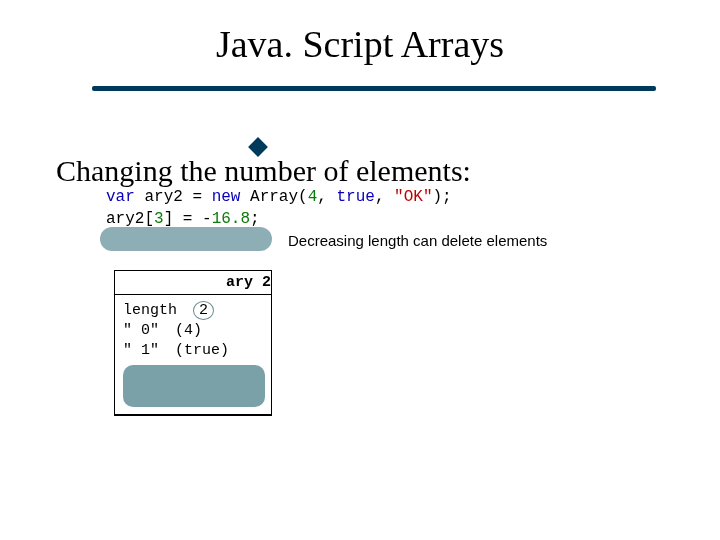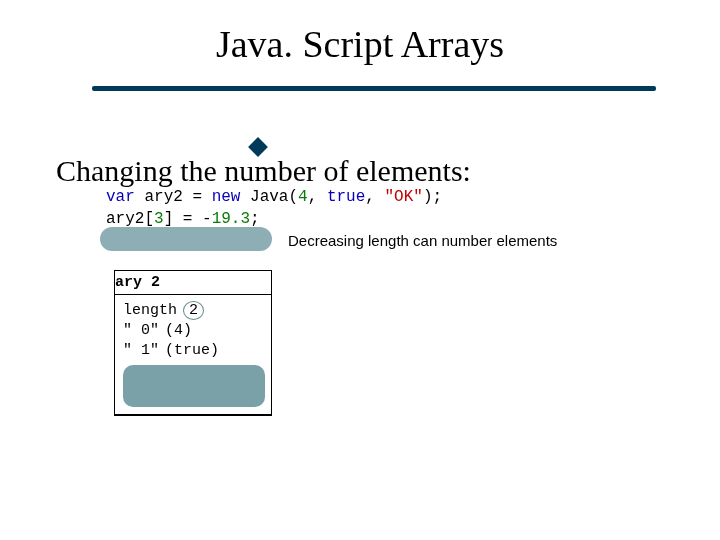--- a/index.html
+++ b/index.html
@@ -19,23 +19,23 @@
   .kw-green { color: #0a7a0a; }
   .str-red { color: #c00000; }
 
   .code-row3 { position: absolute; left: 106px; top: 230px; font-family: "Courier New", monospace; font-size: 16px; line-height: 22px; color: #000; }
   .code-hilite { position: absolute; left: 100px; top: 227px; width: 172px; height: 24px; border-radius: 12px; background: #7aa0a8; opacity: 0.85; z-index: 0; }
   .code-row3 .cz { position: relative; z-index: 1; }
 
   .annot { position: absolute; left: 288px; top: 232px; font-family: Arial, Helvetica, sans-serif; font-size: 15px; color: #000; }
 
   .obj-box { position: absolute; left: 114px; top: 270px; width: 158px; border: 1.5px solid #000; background: #fff; }
-  .obj-head { text-align: left; font-family: "Courier New", monospace; font-size: 15px; font-weight: bold; padding: 3px 0; border-bottom: 1.5px solid #000; }
+  .obj-head { text-align: right; font-family: "Courier New", monospace; font-size: 15px; font-weight: bold; padding: 3px 0; border-bottom: 1.5px solid #000; }
   .obj-props { border-bottom: 1.5px solid #000; padding: 6px 8px 4px 8px; font-family: "Courier New", monospace; font-size: 15px; line-height: 20px; color: #000; position: relative; height: 120px; }
-  .obj-row { display: flex; gap: 6px; }
+  .obj-row { display: flex; gap: 16px; }
   .obj-key { }
   .obj-val { position: relative; }
   .val-circle { display: inline-block; border: 1.5px solid #6a8a90; border-radius: 50%; padding: 0 5px; line-height: 17px; }
   .deleted-block { position: absolute; left: 8px; top: 70px; width: 142px; height: 42px; background: #7aa0a8; border-radius: 10px; z-index: 2; }
   .obj-methods { padding: 4px 8px 6px 8px; font-family: "Courier New", monospace; font-size: 15px; line-height: 20px; }
 
 </style>
 </head>
 <body>
 
@@ -44,26 +44,26 @@
   <div class="title-wrap">
     <div class="title">Java. Script Arrays</div>
   </div>
   <div class="title-underline"></div>
 
   <div class="bullet-row">
     <span class="diamond"></span>
     <span class="bullet-text">Changing the number of elements:</span>
   </div>
 
-  <div class="code-block"><span class="kw-blue">var</span><span> </span><span>ary2</span><span> = </span><span class="kw-blue">new</span><span> </span><span>Java</span><span>(</span><span class="kw-green">4</span><span>, </span><span class="kw-blue">true</span><span>, </span><span class="str-red">"OK"</span><span>);</span>
-<span>ary2[</span><span class="kw-green">3</span><span>] = -</span><span class="kw-green">19.3</span><span>;</span></div>
+  <div class="code-block"><span class="kw-blue">var</span><span> </span><span>ary2</span><span> = </span><span class="kw-blue">new</span><span> </span><span>Array</span><span>(</span><span class="kw-green">4</span><span>, </span><span class="kw-blue">true</span><span>, </span><span class="str-red">"OK"</span><span>);</span>
+<span>ary2[</span><span class="kw-green">3</span><span>] = -</span><span class="kw-green">16.8</span><span>;</span></div>
 
   <div class="code-hilite"></div>
 
-  <div class="annot">Decreasing length can number elements</div>
+  <div class="annot">Decreasing length can delete elements</div>
 
   <div class="obj-box">
     <div class="obj-head">ary 2</div>
     <div class="obj-props">
       <div class="obj-row">
         <span class="obj-key">length</span>
         <span class="obj-val"><span class="val-circle">2</span></span>
       </div>
       <div class="obj-row">
         <span class="obj-key">" 0"</span>

